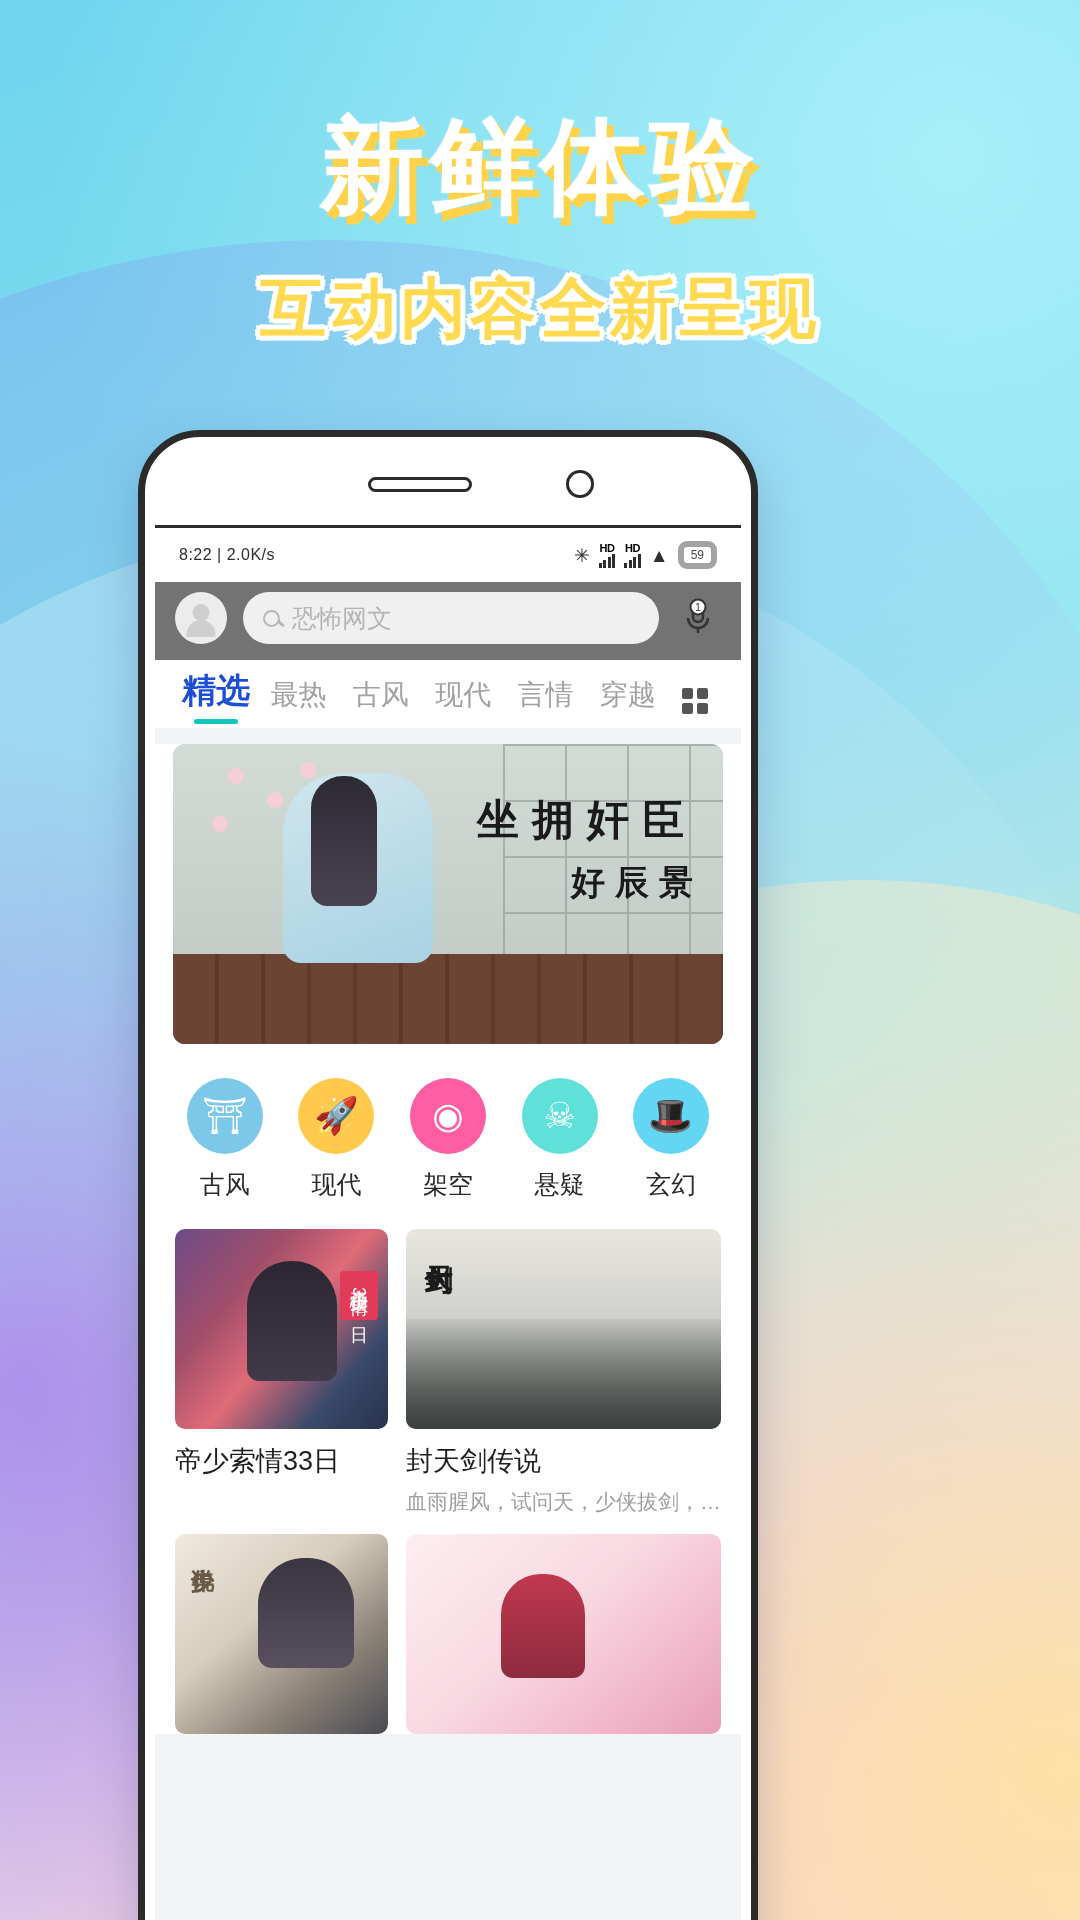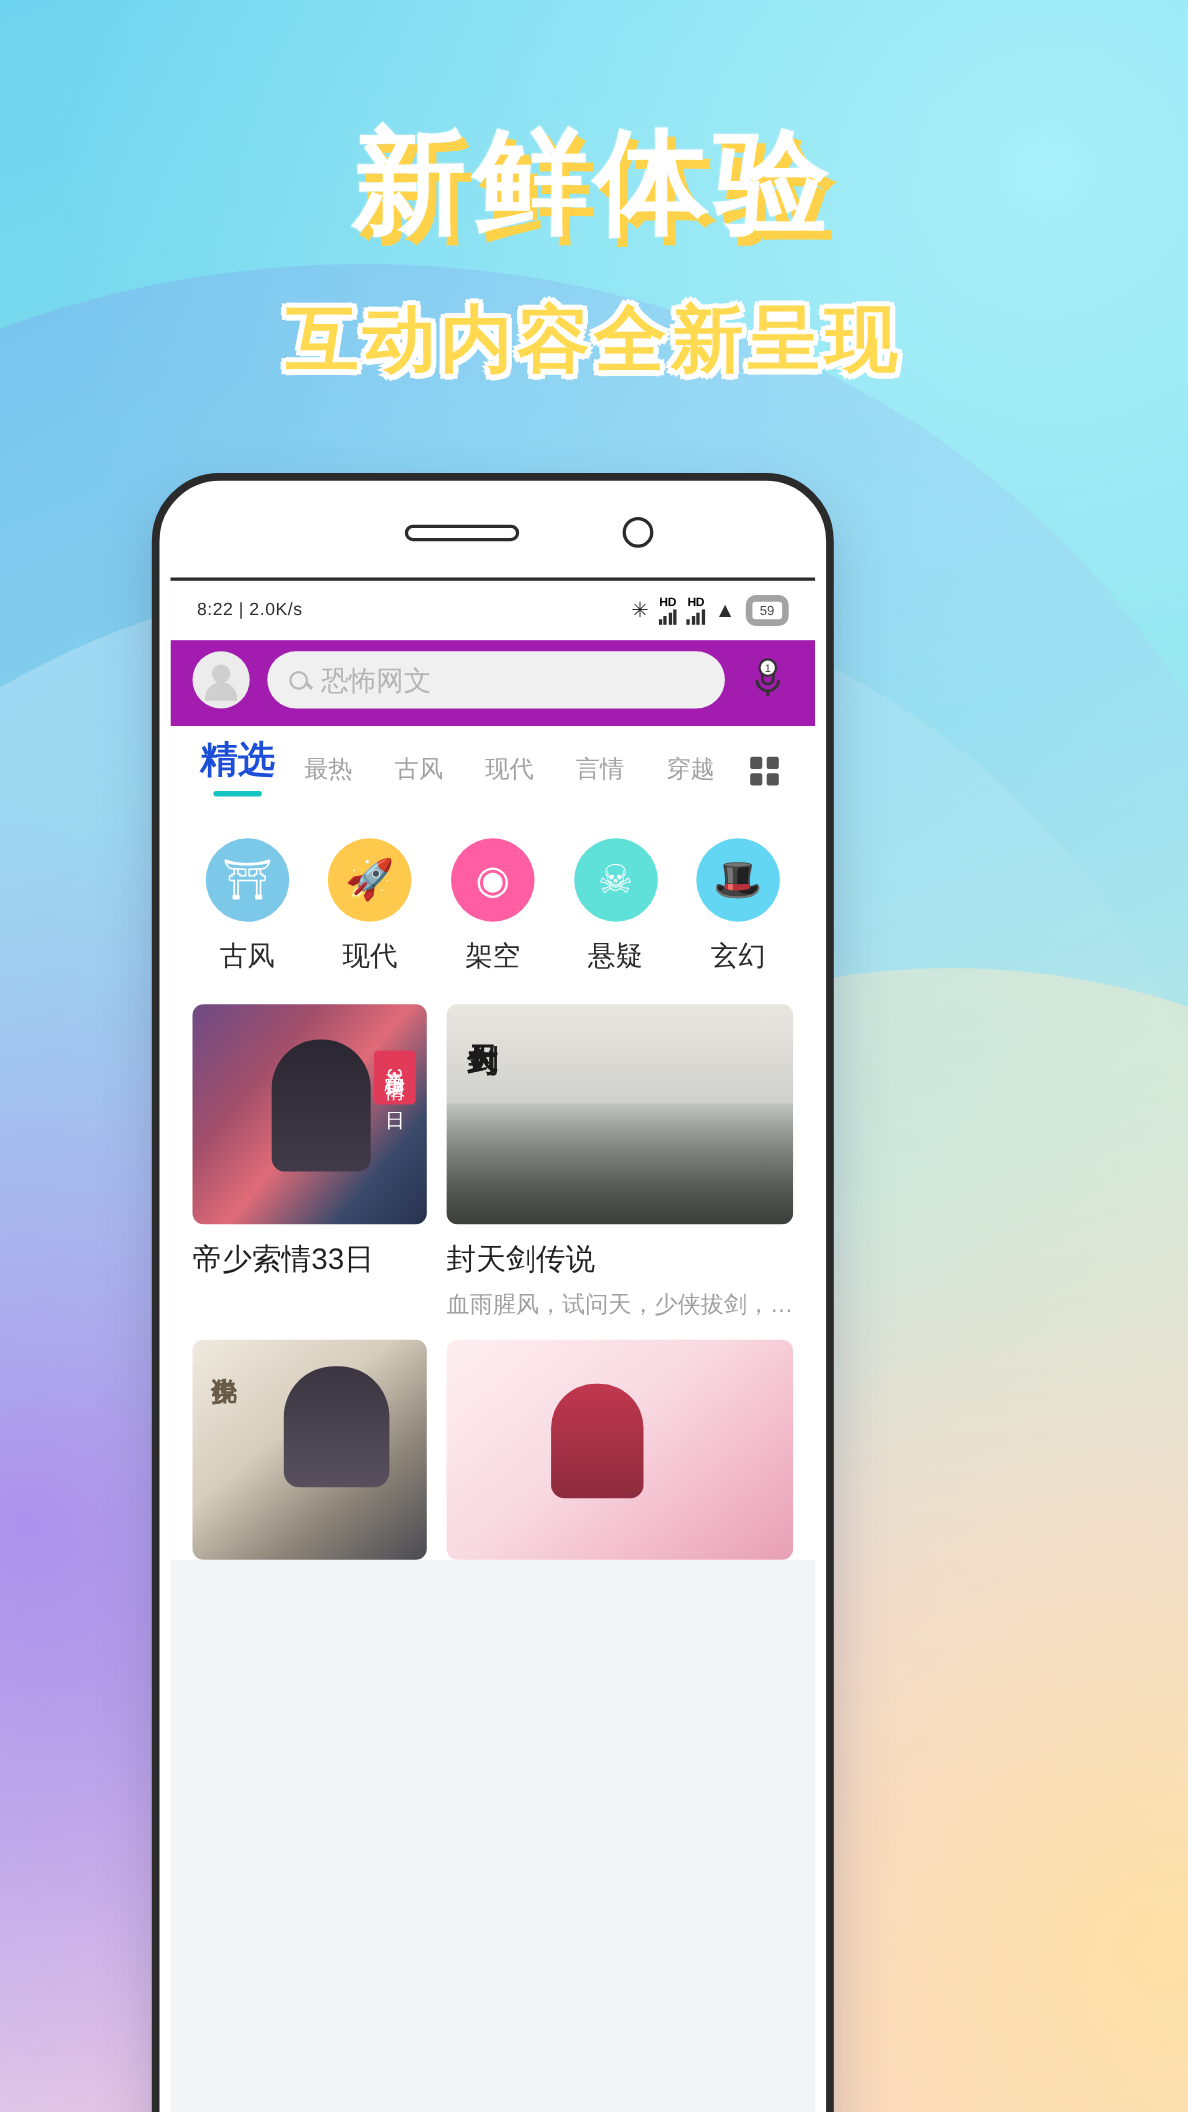--- a/index.html
+++ b/index.html
@@ -73,38 +73,38 @@
   .ic { font-size:19px; color:#2e2e2e; line-height:1; }
   .sig { display:flex; flex-direction:column; align-items:center; line-height:1; }
   .sig b { font-size:11px; font-weight:bold; letter-spacing:-.3px; }
   .bars { display:flex; align-items:flex-end; gap:1.5px; height:14px; }
   .bars i { width:3px; background:#2e2e2e; display:block; }
   .bars i:nth-child(1){height:5px}.bars i:nth-child(2){height:8px}
   .bars i:nth-child(3){height:11px}.bars i:nth-child(4){height:14px}
   .batt { border:6px solid #a3a3a3; border-radius:9px; padding:1px 7px; font-size:12px; color:#4a4a4a; }
 
   
-  .searchrow { background:#a21caf; display:flex; align-items:center; gap:16px; padding:10px 20px 16px; }
+  .searchrow { background:#737373; display:flex; align-items:center; gap:16px; padding:10px 20px 16px; }
   .avatar { width:52px; height:52px; border-radius:50%; background:#ececec; position:relative; flex:none; }
   .avatar::before { content:""; position:absolute; width:17px; height:17px; border-radius:50%;
                     background:#cfcfcf; left:50%; top:12px; transform:translateX(-50%); }
   .avatar::after { content:""; position:absolute; width:29px; height:17px; border-radius:15px 15px 0 0;
                    background:#cfcfcf; left:50%; bottom:7px; transform:translateX(-50%); }
   .searchbox { flex:1; height:52px; border-radius:26px; background:#f0f0f1; display:flex;
                align-items:center; gap:12px; padding:0 20px; }
   .mag { width:17px; height:17px; border:2.5px solid #b8b8b8; border-radius:50%; position:relative; flex:none; }
   .mag::after { content:""; position:absolute; width:8px; height:2.5px; background:#b8b8b8;
                 transform:rotate(45deg); right:-7px; bottom:0px; }
   .ph { color:#b5b5b5; font-size:25px; }
   .mic { width:46px; flex:none; position:relative; height:52px; }
   .mic svg { position:absolute; left:4px; top:6px; }
 
   
   .tabs { background:#fff; display:flex; align-items:flex-end; padding:0 20px 0; height:68px; gap:0; }
-  .tab { flex:1; text-align:center; font-size:22px; color:#a2a2a2; padding-bottom:14px; position:relative; white-space:nowrap; }
+  .tab { flex:1; text-align:center; font-size:28px; color:#a2a2a2; padding-bottom:14px; position:relative; white-space:nowrap; }
   .tab.active { color:#1d4ed8; font-weight:bold; font-size:34px; }
   .tab.active::after { content:""; position:absolute; left:50%; transform:translateX(-50%);
                        bottom:4px; width:44px; height:5px; border-radius:3px; background:#15c3c0; }
   .grid-ic { width:52px; flex:none; display:flex; align-items:center; justify-content:center; padding-bottom:14px; }
   .grid-ic div { display:grid; grid-template-columns:11px 11px; grid-template-rows:11px 11px; gap:4px; }
   .grid-ic span { background:#555; border-radius:2px; display:block; }
 
   
   .section { background:#fff; }
   .banner { margin:16px 18px 0; height:300px; border-radius:12px; overflow:hidden; position:relative;
@@ -240,20 +240,37 @@
       <div class="grid-ic">
         <div>
             <span></span>
             <span></span>
             <span></span>
             <span></span>
           </div>
       </div>
     </div>
 
+    <div class="section">
+      <div class="banner">
+        <div class="b-wall"></div>
+        <div class="b-grid"></div>
+        <div class="b-floor"></div>
+        <div class="b-fig"></div>
+        <div class="b-hair"></div>
+        <div class="b-blossom" style="left:10%;top:8%"></div>
+        <div class="b-blossom" style="left:17%;top:16%"></div>
+        <div class="b-blossom" style="left:7%;top:24%"></div>
+        <div class="b-blossom" style="left:23%;top:6%"></div>
+        <div class="b-text">
+          <div class="l1">坐拥奸臣</div>
+          <div class="l2">好辰景</div>
+        </div>
+      </div>
+    </div>
 
     <div class="cats">
       <div class="cat">
         <div class="cc" style="background:#7cc8e8">⛩</div>
         <div class="cl">古风</div>
       </div>
       <div class="cat">
         <div class="cc" style="background:#ffc94d">🚀</div>
         <div class="cl">现代</div>
       </div>

